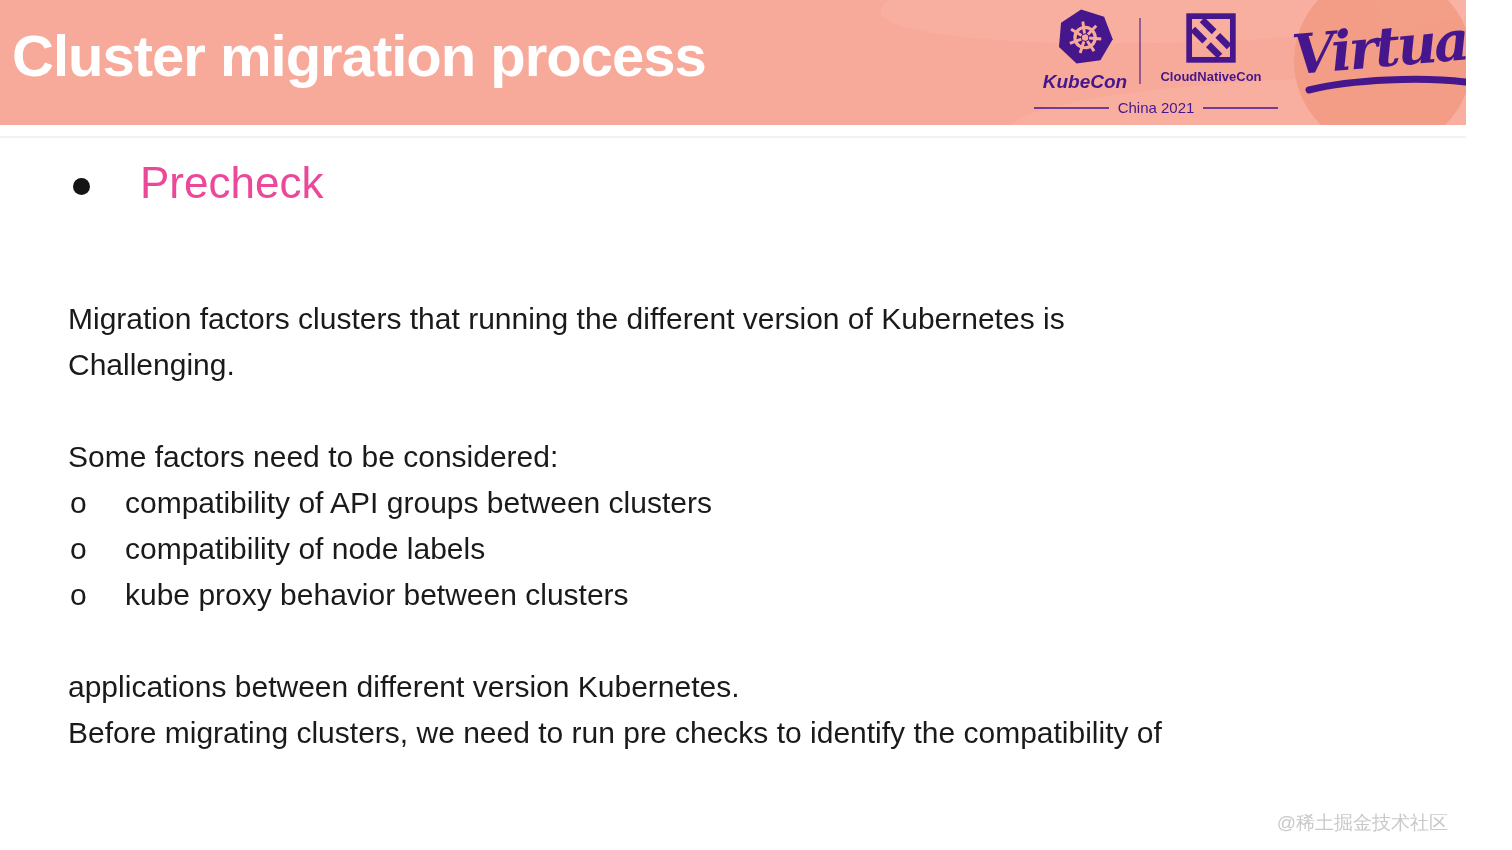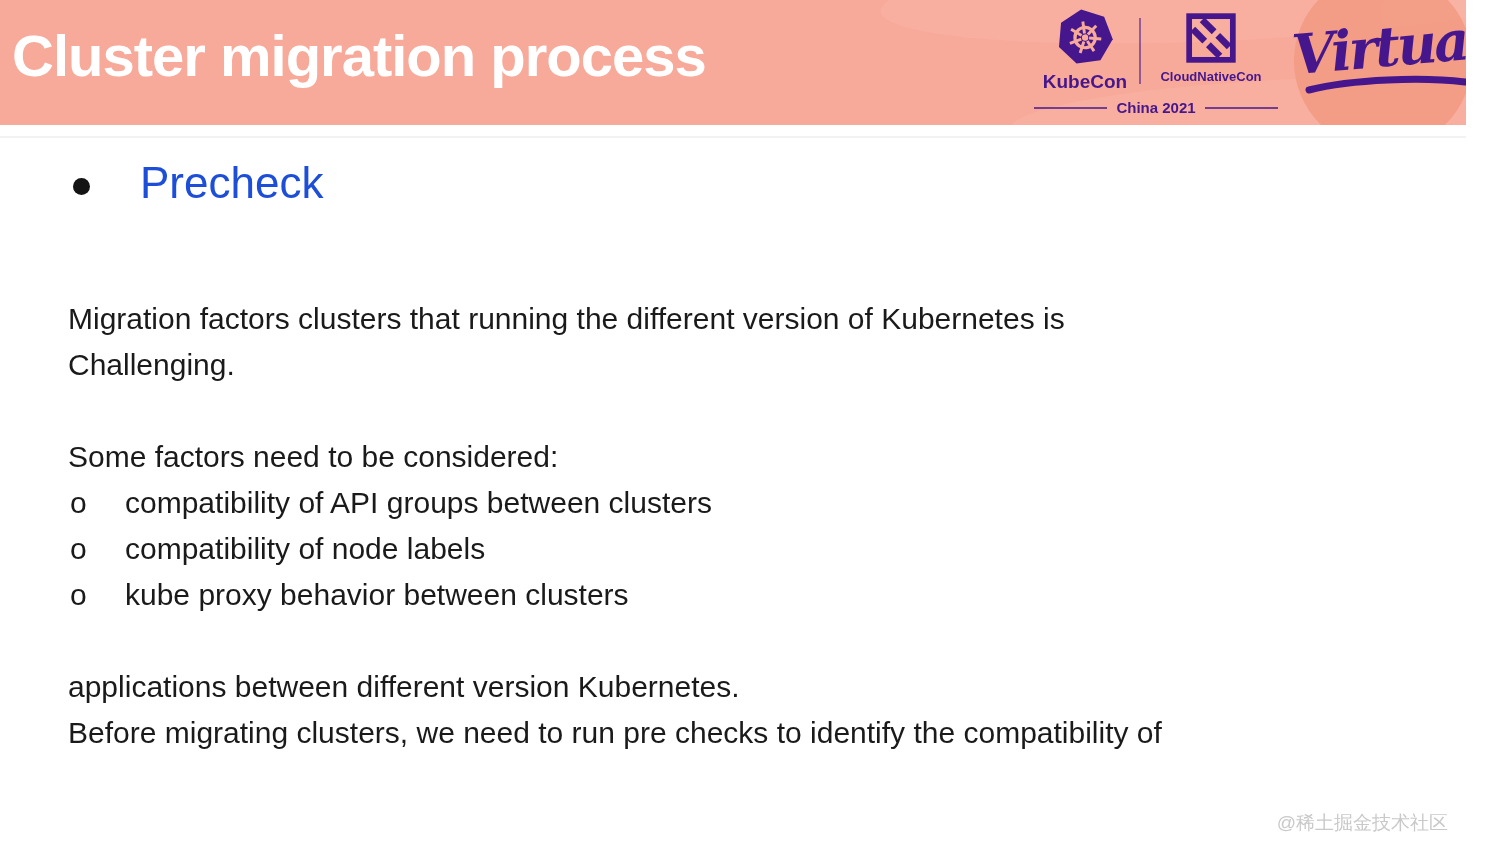--- a/index.html
+++ b/index.html
@@ -39,53 +39,53 @@
     position:absolute;left:12px;top:22px;
     font-size:58px;font-weight:700;letter-spacing:-1px;color:var(--title-text);
     font-family:"Liberation Sans","DejaVu Sans",sans-serif;
   }
   .hdr-shadow{position:absolute;left:0;top:136px;width:1512px;height:2px;background:#ededed;opacity:.7;}
 
   
   .lockup{position:absolute;left:1028px;top:0;width:256px;}
   .logos-row{display:flex;justify-content:center;align-items:flex-start;padding-top:8px;}
   .logo-col{display:flex;flex-direction:column;align-items:center;}
-  .logo-col.kube{width:104px;}
+  .logo-col.kube{width:104px;font-style:italic;}
   .logo-col.cnc{width:136px;}
   .logo-col svg{display:block;}
   .kube-svg{width:58px;height:58px;transform:rotate(-8deg);}
   .cnc-svg{width:52px;height:52px;margin-top:4px;}
   .logo-label{color:var(--brand-purple);font-weight:700;margin-top:5px;white-space:nowrap;}
   .kube .logo-label{font-size:19px;}
   .cnc .logo-label{font-size:13px;}
   .lockup-divider{width:2px;height:66px;background:var(--brand-purple);opacity:.55;margin:10px 2px 0 2px;}
   .china-row{display:flex;align-items:center;gap:9px;margin-top:6px;padding:0 6px;}
   .china-row .hline{flex:1;height:2px;background:var(--brand-purple);opacity:.75;}
-  .china-label{color:var(--brand-purple);font-weight:700;font-size:15px;white-space:nowrap;}
+  .china-label{color:var(--brand-purple);font-weight:400;font-size:15px;white-space:nowrap;}
 
   
   .virtual{position:absolute;left:1292px;top:14px;width:190px;text-align:center;}
   .virtual-text{
     display:inline-block;
     font-family:"DejaVu Serif","Liberation Serif",serif;
     font-style:italic;font-weight:700;
     font-size:55px;letter-spacing:-3px;color:var(--brand-purple);
     transform:rotate(-5deg);
   }
   .swoosh{display:block;margin:-4px auto 0 auto;width:168px;height:20px;}
 
   .p-fill{fill:var(--brand-purple);}
   .p-stroke{stroke:var(--brand-purple);fill:none;}
   .bg-stroke{stroke:var(--header-bg);fill:none;}
   .bg-fill{fill:var(--header-bg);}
 
   
   .heading-row{position:absolute;left:73px;top:158px;display:flex;align-items:center;}
   .dot{width:17px;height:17px;border-radius:50%;background:#141414;margin-right:50px;margin-top:6px;}
-  .heading-text{font-size:44px;color:#1d4ed8;}
+  .heading-text{font-size:44px;color:#ec4899;}
 
   .textblock{position:absolute;left:68px;top:296px;width:1400px;}
   .ln{height:46px;line-height:46px;font-size:30px;white-space:nowrap;}
   .ln.spacer{height:46px;}
   .li{position:relative;padding-left:57px;}
   .obullet{position:absolute;left:2px;top:0;font-size:30px;line-height:46px;}
 
   .watermark{
     position:absolute;right:18px;bottom:14px;
     font-size:19px;color:var(--watermark-text);

